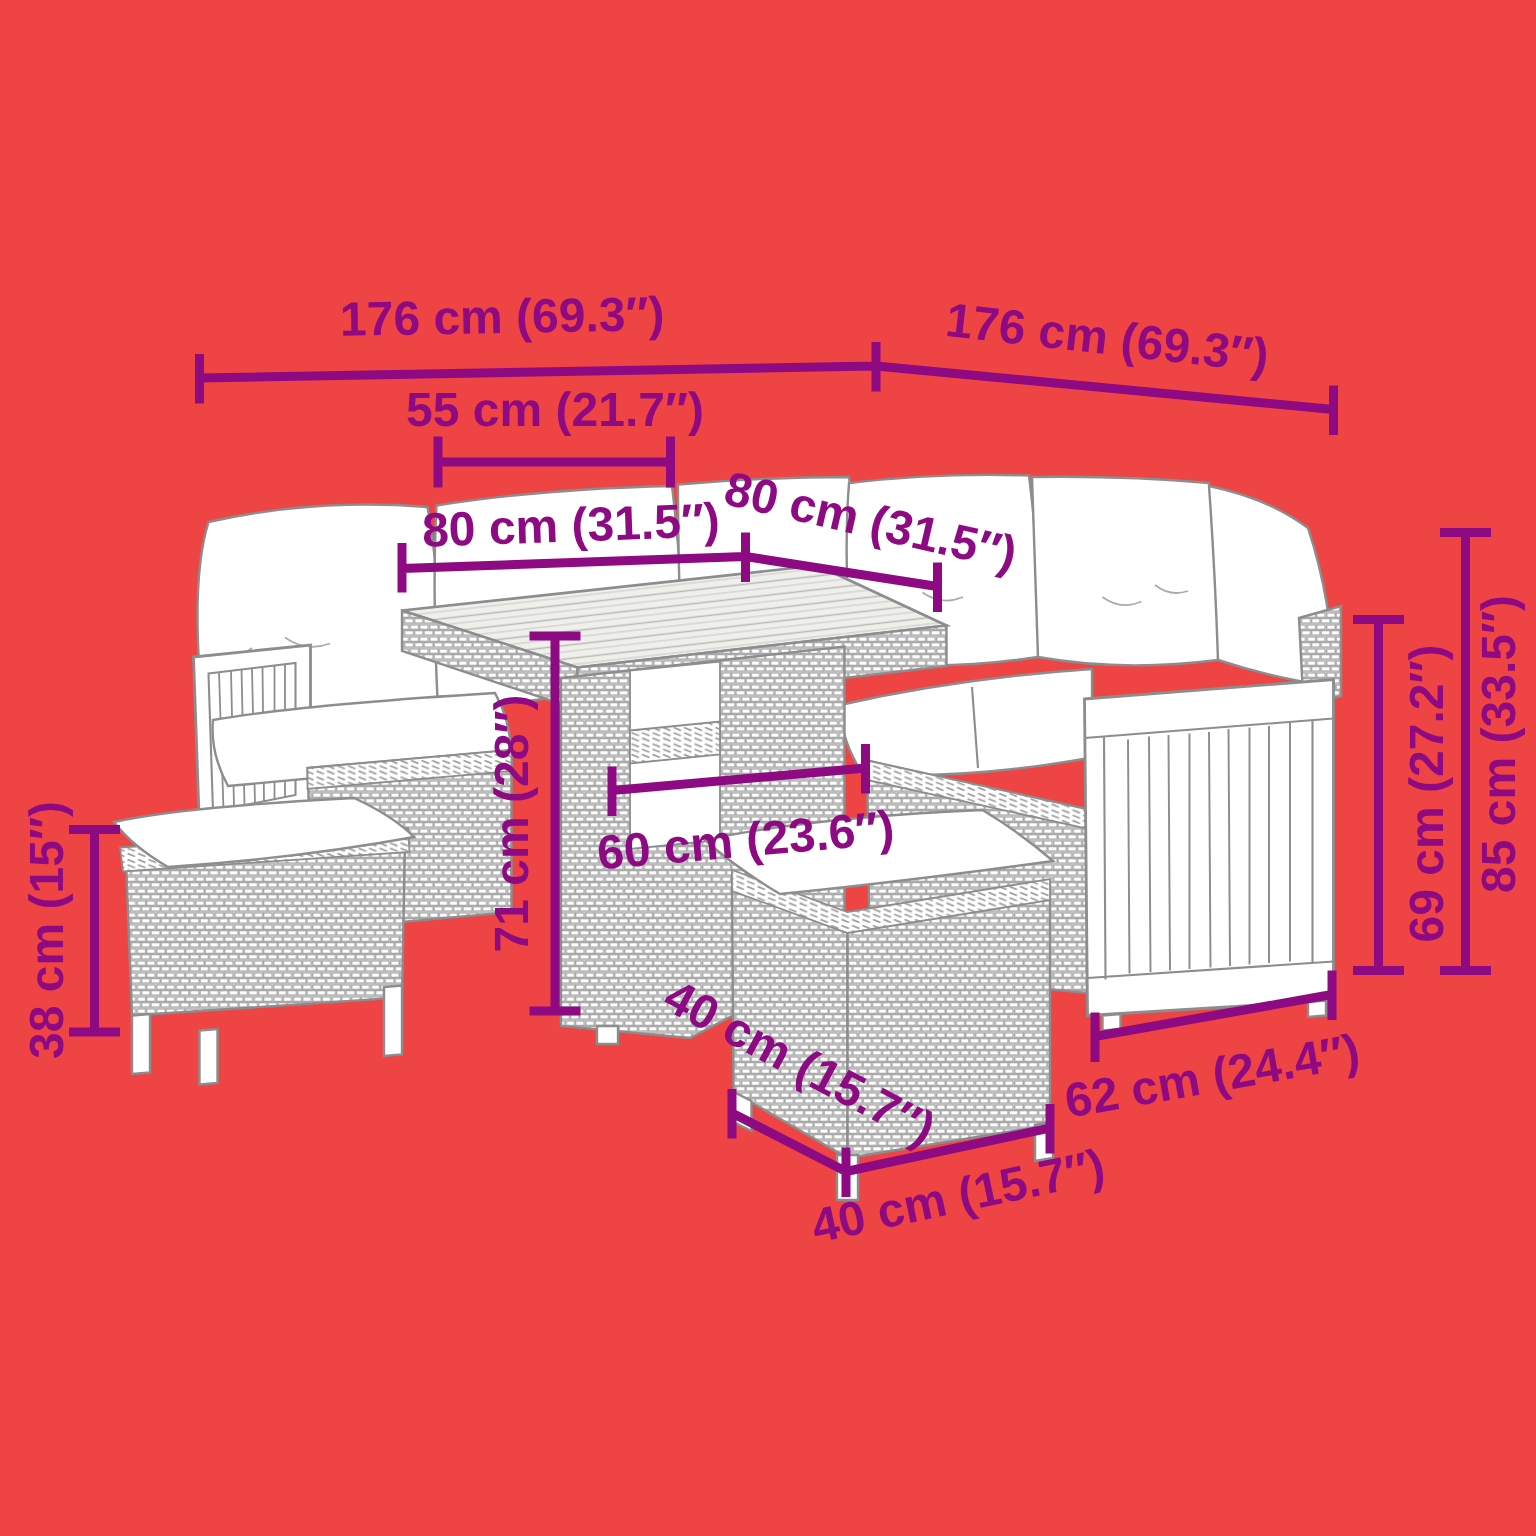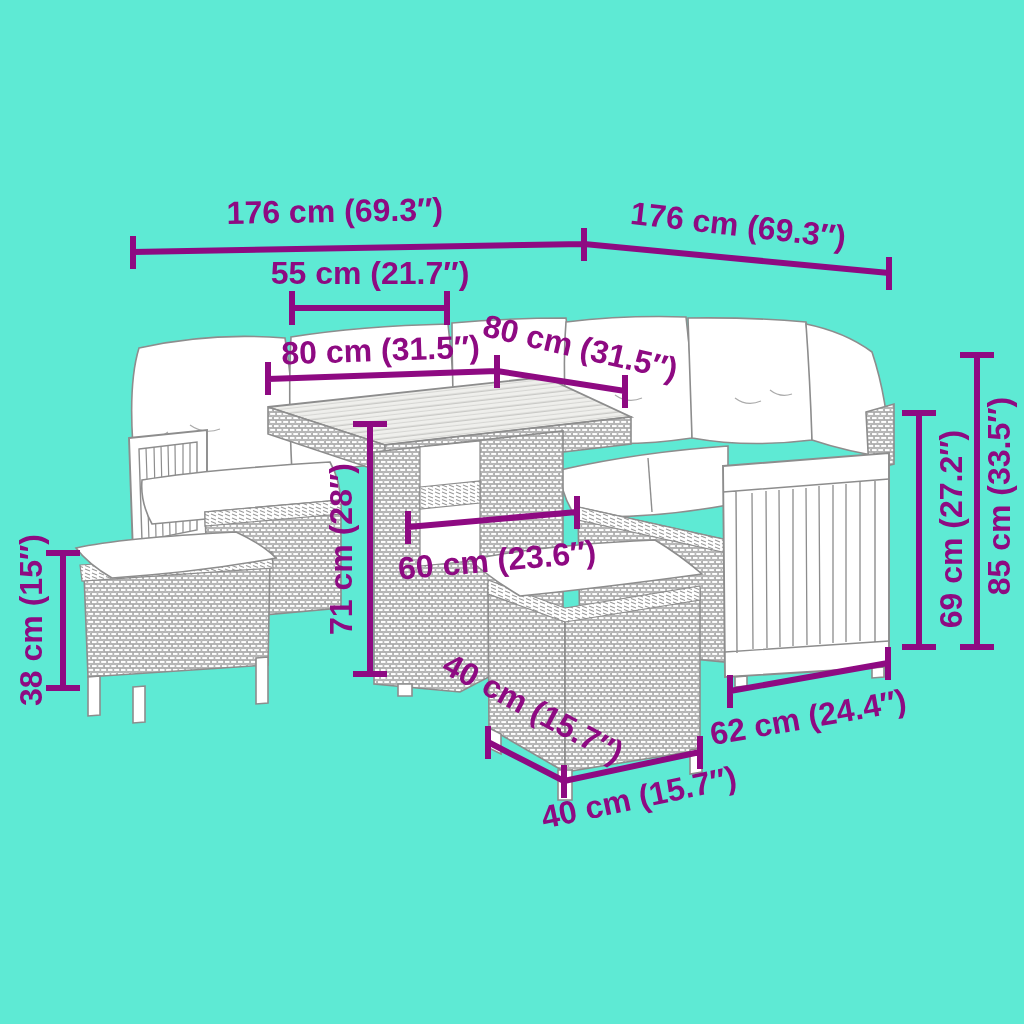--- a/index.html
+++ b/index.html
@@ -1,16 +1,16 @@
 <!DOCTYPE html>
 <html><head>
 <meta charset="utf-8">
 <style>
   html,body{margin:0;padding:0;background:#ffffff;}
-  .stage{position:relative;width:1024px;height:1024px;background:#5eead4;overflow:hidden;
+  .stage{position:relative;width:1024px;height:1024px;background:#ef4444;overflow:hidden;
          font-family:"Liberation Sans",sans-serif;text-align:right;}
   svg{display:block;}
   .art{stroke:#8d8d8d;stroke-width:1.6;fill:#ffffff;}
   .artline{stroke:#8d8d8d;stroke-width:1.4;fill:none;}
   .crease{stroke:#ababab;stroke-width:1.2;fill:none;}
   .weavefill{stroke:#8d8d8d;stroke-width:1.6;fill:url(#weave);}
   .braidfill{stroke:#8d8d8d;stroke-width:1.2;fill:url(#braid);}
   .dim{stroke:#8e0a82;stroke-width:6;fill:none;}
   .dim-label{fill:#8e0a82;font-family:"Liberation Sans",sans-serif;
              font-size:32px;font-weight:bold;text-anchor:middle;}

